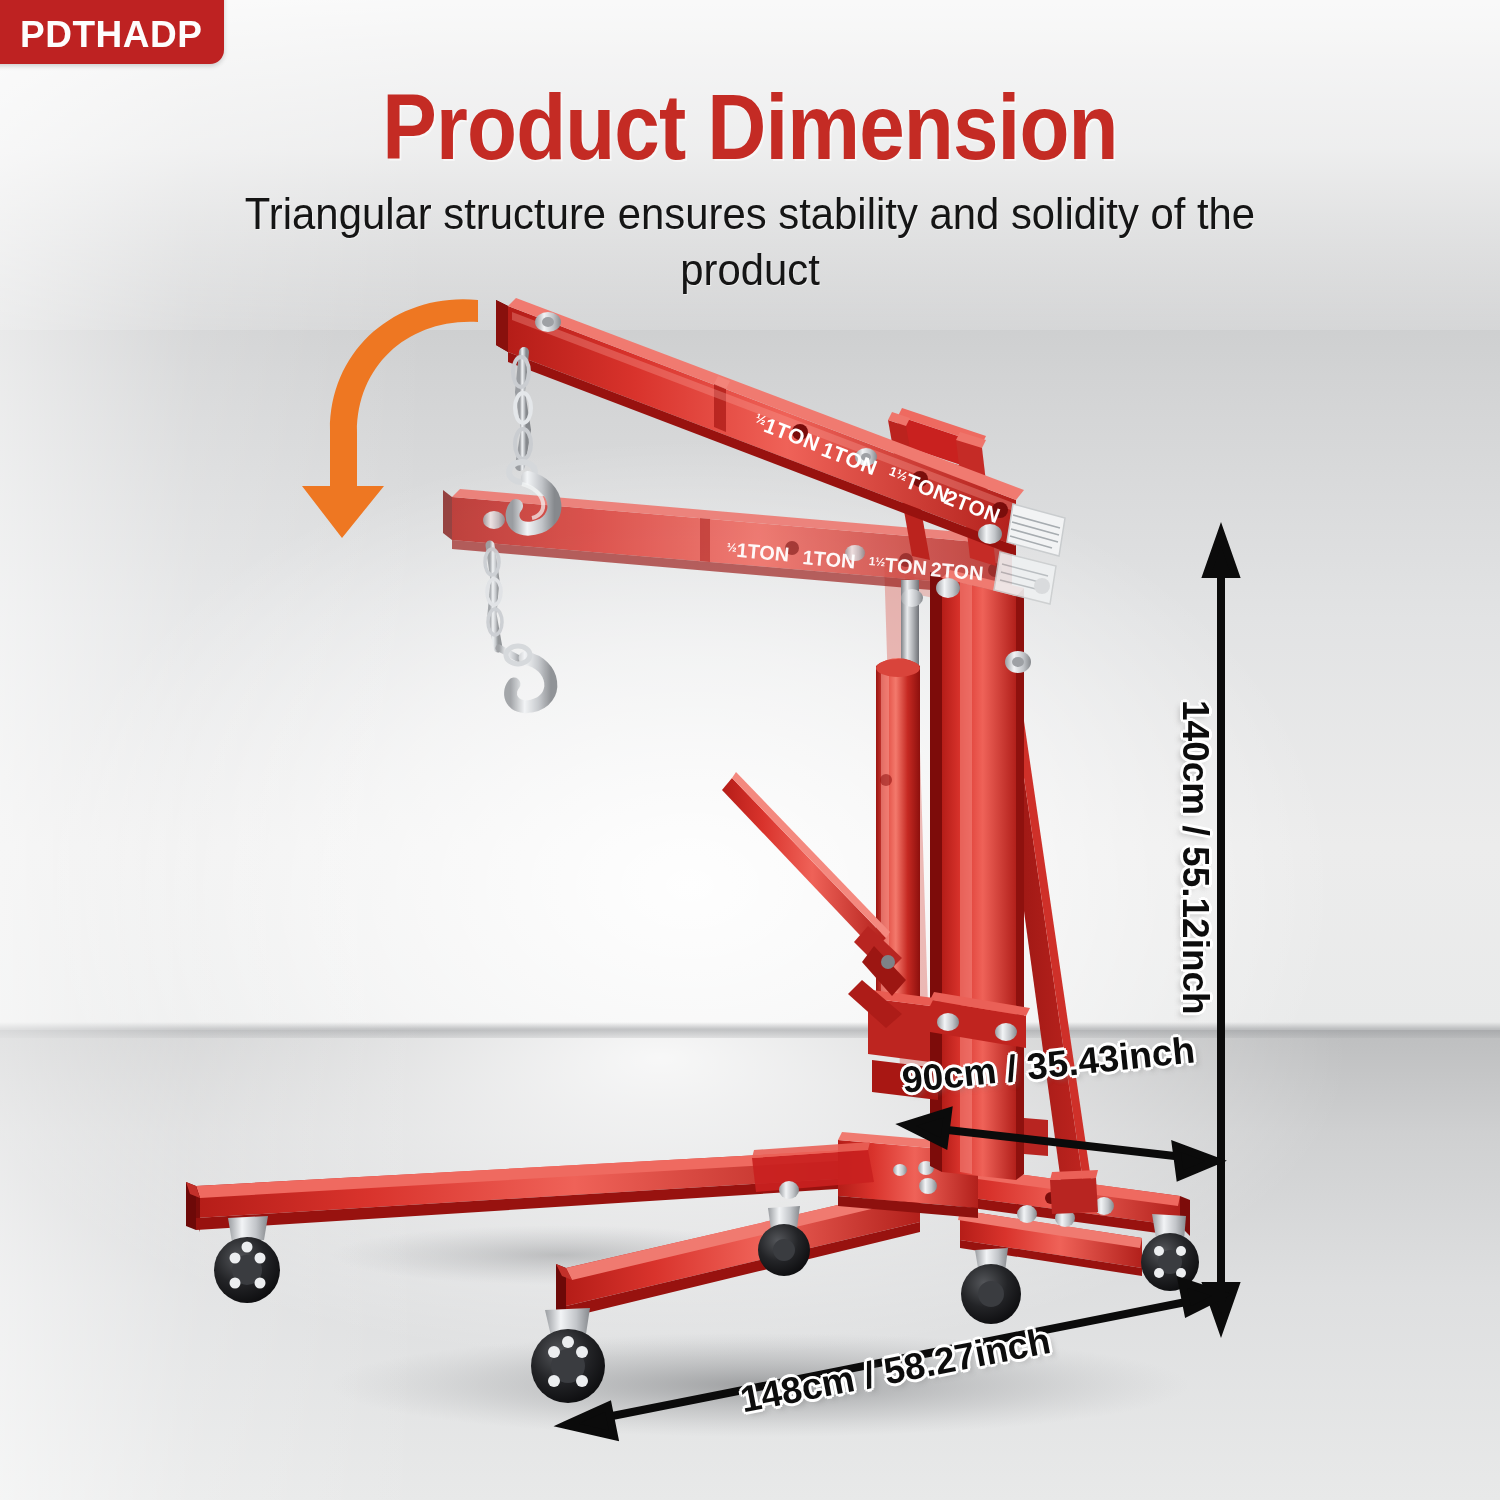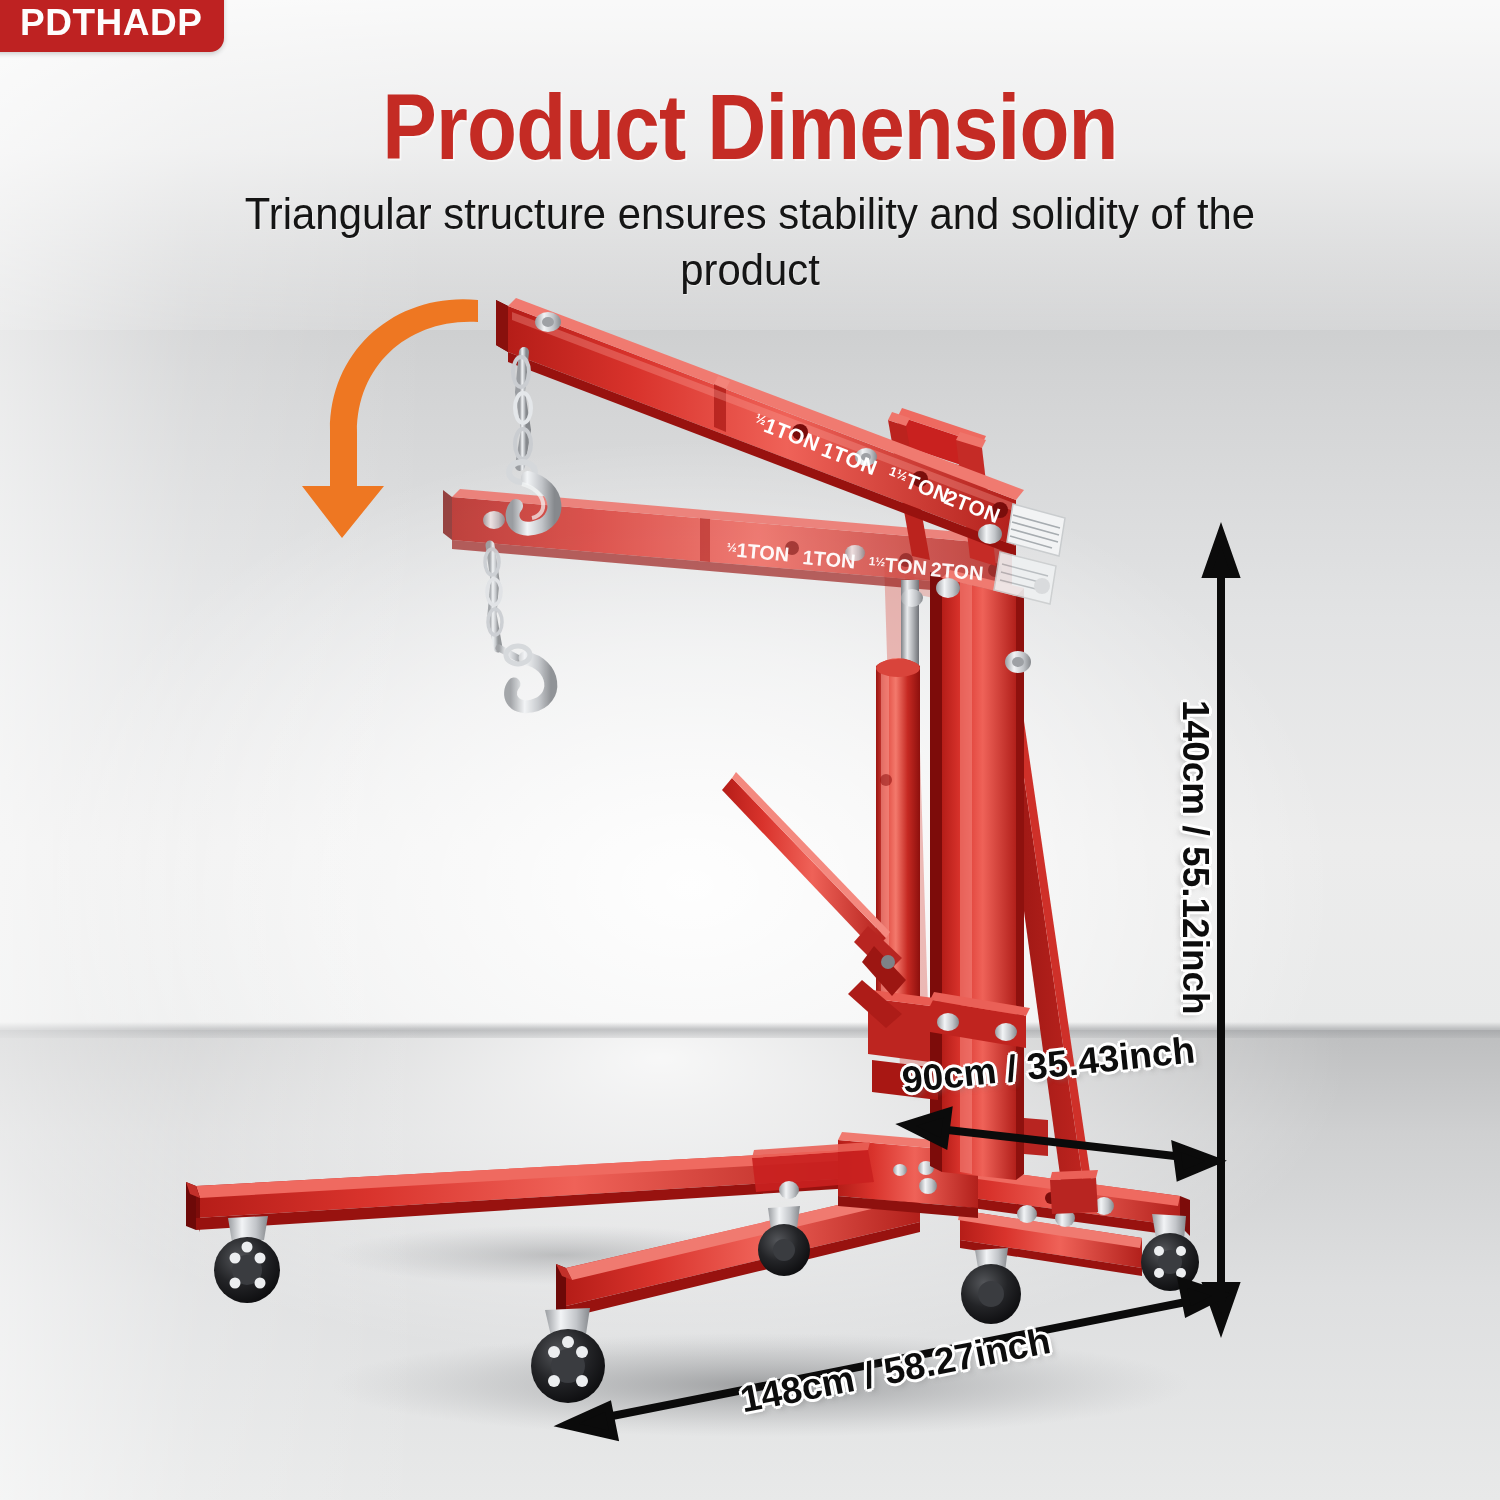--- a/index.html
+++ b/index.html
@@ -42,20 +42,21 @@
     position:absolute;left:-26px;top:-26px;
     padding:30px 22px 11px 46px;
     background:#be2222;
     border-radius:0 0 14px 0;
     box-shadow:0 2px 5px rgba(0,0,0,.18);
   }
   .logo-text{
     color:#fdfdfd;font-size:37px;font-weight:bold;letter-spacing:.5px;
     font-family:"Liberation Sans","DejaVu Sans",sans-serif;
     line-height:1;
+    margin-top:12px;
   }
 
   
   .title{
     position:absolute;left:0;top:74px;width:1500px;text-align:center;
     color:#c42b24;
     font-family:"Liberation Sans Narrow","Liberation Sans","DejaVu Sans",sans-serif;
     font-size:93px;font-weight:bold;letter-spacing:-1px;
     transform:scaleX(.88);
     text-shadow:2px 2px 0 rgba(255,255,255,.55);

